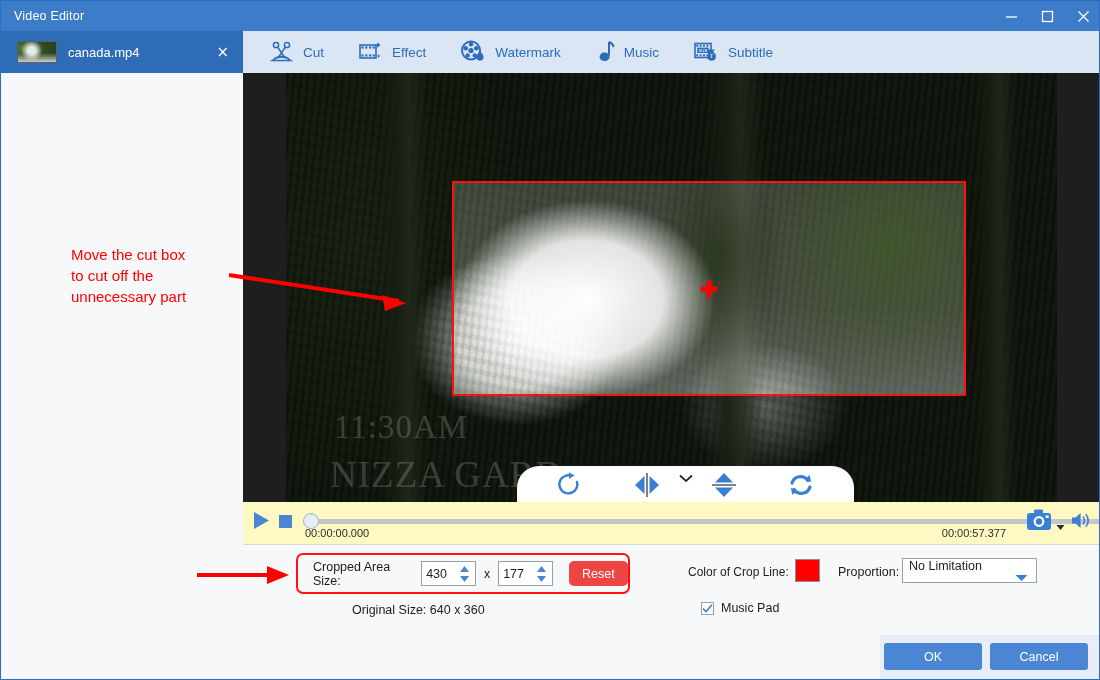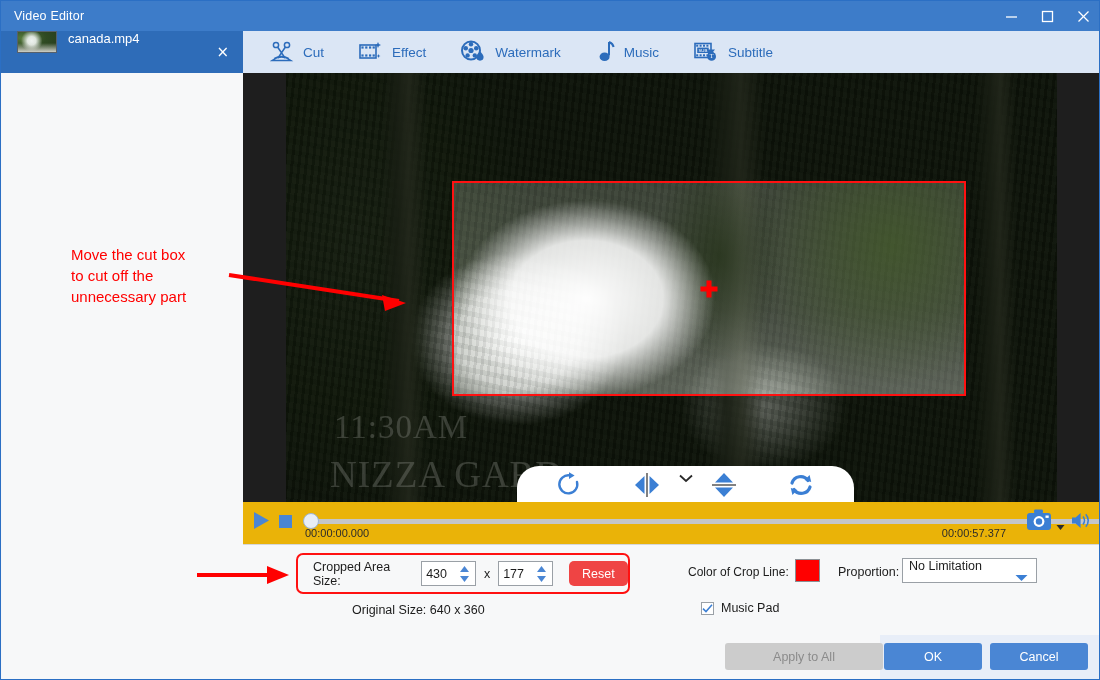--- a/index.html
+++ b/index.html
@@ -46,21 +46,21 @@
   
   .tabstrip {
     position: absolute; left: 0; top: 30px;
     width: 1100px; height: 42px;
     background: #3d7cc9;
     display: flex; align-items: stretch;
   }
   .file-tab {
     width: 242px; height: 42px;
     background: #2e6cb8;
-    display: flex; 
+    display: flex; align-items: center;
     box-sizing: border-box;
     position: relative;
   }
   .file-thumb {
     width: 40px; height: 22px;
     margin-left: 16px;
     border: 1px solid #56606b;
     box-sizing: border-box;
     background:
       linear-gradient(to bottom, rgba(255,255,255,0) 55%, rgba(215,215,208,.95) 100%),
@@ -201,21 +201,21 @@
   }
   .rotatebar .chev {
     position:absolute; left:50%; top:3px; transform: translateX(-50%);
   }
   .rbtn { width: 46px; height: 30px; display:flex; align-items:center; justify-content:center; cursor:default; }
 
   
   .playerbar {
     position: absolute; left: 242px; top: 501px;
     width: 857px; height: 43px;
-    background: #eab308;
+    background: #fef9c3;
     border-bottom: 1px solid #d5d7da;
     box-sizing: border-box;
   }
   .play-tri { position:absolute; left: 9px; top: 9px; cursor:default; }
   .stop-sq  { position:absolute; left: 36px; top: 13px; width: 13px; height: 13px; background:#4a86d4; cursor:default; }
   .track {
     position:absolute; left: 69px; top: 17px;
     width: 947px; height: 5px;
     background: #c4c6c9; border-radius: 3px;
   }
@@ -622,21 +622,20 @@
         <svg width="11" height="9" viewBox="0 0 11 9">
           <path d="M1 4.6 L4 7.6 L10 0.8" fill="none" stroke="#3b7fd4" stroke-width="1.5"></path>
         </svg>
       </span>
       <span class="lbl">Music Pad</span>
     </div>
   </div>
 
   <div class="footer">
     <div class="footer-right"></div>
-    <button class="btn" id="btn-apply">Apply to All</button>
     <button class="btn" id="btn-ok">OK</button>
     <button class="btn" id="btn-cancel">Cancel</button>
   </div>
 
   <svg class="arrow-svg" style="left:0; top:0;" width="1100" height="680">
     <g>
       <line x1="228" y1="274" x2="398" y2="300" stroke="#ff0000" stroke-width="4"></line>
       <path d="M405 302 L381 294 L384 310 Z" fill="#ff0000"></path>
     </g>
     <g>

